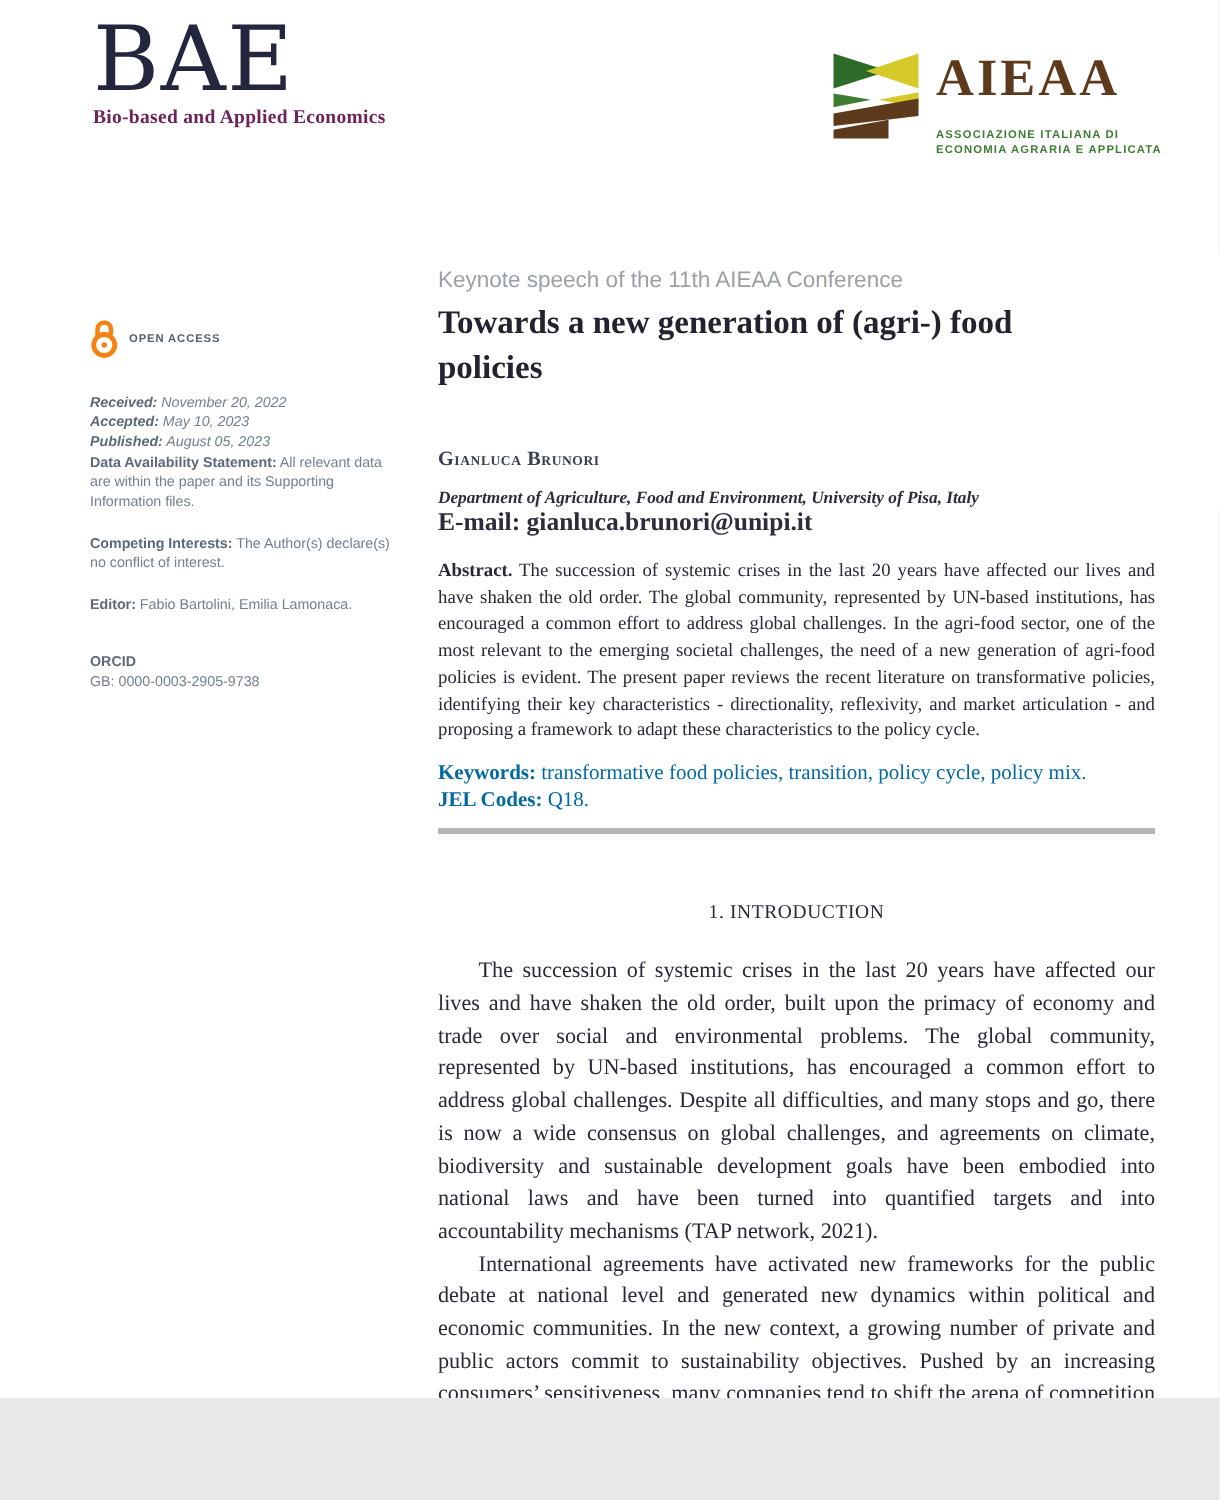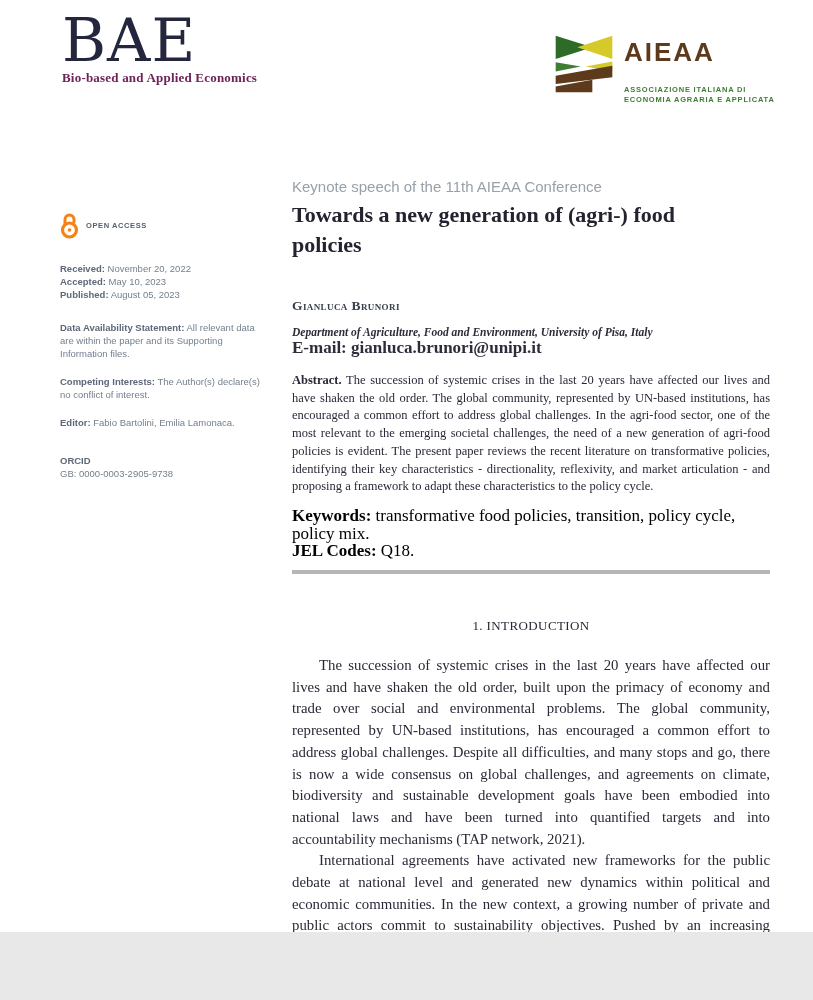--- a/index.html
+++ b/index.html
@@ -14,39 +14,39 @@
     color:#23263d;letter-spacing:1px;font-weight:400;
   }
   .bae-sub{
     font-family:"Liberation Serif",serif;font-weight:bold;font-size:13px;
     color:#6d2357;margin-top:-2px;letter-spacing:0.2px;
   }
   .aieaa{position:absolute;left:554px;top:33px;display:flex;align-items:flex-start;gap:10px;}
   .aieaa-mark{width:60px;height:62px;flex:0 0 auto;}
   .aieaa-text{display:flex;flex-direction:column;}
   .aieaa-acronym{
-    font-family:Liberation Sans, sans-serif;font-weight:bold;font-size:26px;line-height:38px;
+    font-family:Liberation Serif, serif;font-weight:bold;font-size:35px;line-height:38px;
     color:#5d3a1c;letter-spacing:2px;
   }
   .aieaa-sub{
     font-family:"Liberation Sans",sans-serif;font-weight:bold;font-size:7.5px;
     line-height:9.5px;color:#3f7d33;letter-spacing:0.8px;margin-top:14px;
   }
   
   .sidebar{
     position:absolute;left:60px;top:212px;width:206px;
     font-family:"Liberation Sans",sans-serif;font-size:9.5px;line-height:13.2px;
     color:#74808f;text-align:left;
   }
   .sb-label{font-weight:bold;color:#5d6878;}
   .oa-row{display:flex;align-items:center;gap:7px;margin-bottom:23px;}
   .oa-label{font-size:7.5px;font-weight:bold;color:#55606e;letter-spacing:0.6px;}
   .sb-citation{margin-bottom:11px;}
   .sb-cite-journal{font-style:italic;}
-  .sb-dates{margin-bottom:19px;}
+  .sb-dates{font-style:italic;}
   .sb-data{margin-bottom:15px;}
   .sb-competing{margin-bottom:14px;}
   .sb-editor{margin-bottom:25px;}
   .sb-orcid-label{font-weight:bold;color:#5d6878;}
   
   .main{position:absolute;left:292px;top:180px;width:478px;color:#2a2836;}
   .kicker{
     font-family:"Liberation Sans",sans-serif;font-size:15px;line-height:14px;
     color:#99a0a8;margin-bottom:6px;
   }
@@ -56,21 +56,21 @@
   }
   .author{
     font-variant:small-caps;font-weight:600;font-size:13.5px;letter-spacing:0.4px;
     color:#39404e;margin-bottom:11px;
   }
   .affiliation{font-style:italic;font-weight:bold;font-size:11.5px;line-height:15px;color:#2e2c3a;}
   .email-line{font-weight:bold;font-size:17px;line-height:15px;color:#2e2c3a;margin-bottom:17px;}
   .abstract{
     text-align:justify;font-size:12.5px;line-height:17.7px;margin-bottom:11px;color:#2a2836;
   }
-  .kw-line,.jel-line{font-size:17px;line-height:17.7px;color:#000000;}
+  .kw-line,.jel-line{font-size:14px;line-height:17.7px;color:#0369a1;}
   .rule{height:4px;background:#b6b6b6;margin-top:10px;width:100%;}
   .section-heading{
     text-align:center;font-size:13px;letter-spacing:0.4px;color:#2a2836;
     margin-top:44px;margin-bottom:21px;
   }
   .para{
     text-align:justify;font-size:14.8px;line-height:21.7px;text-indent:27px;
     color:#2a2836;margin:0;
   }
   .run-in{font-weight:bold;}

